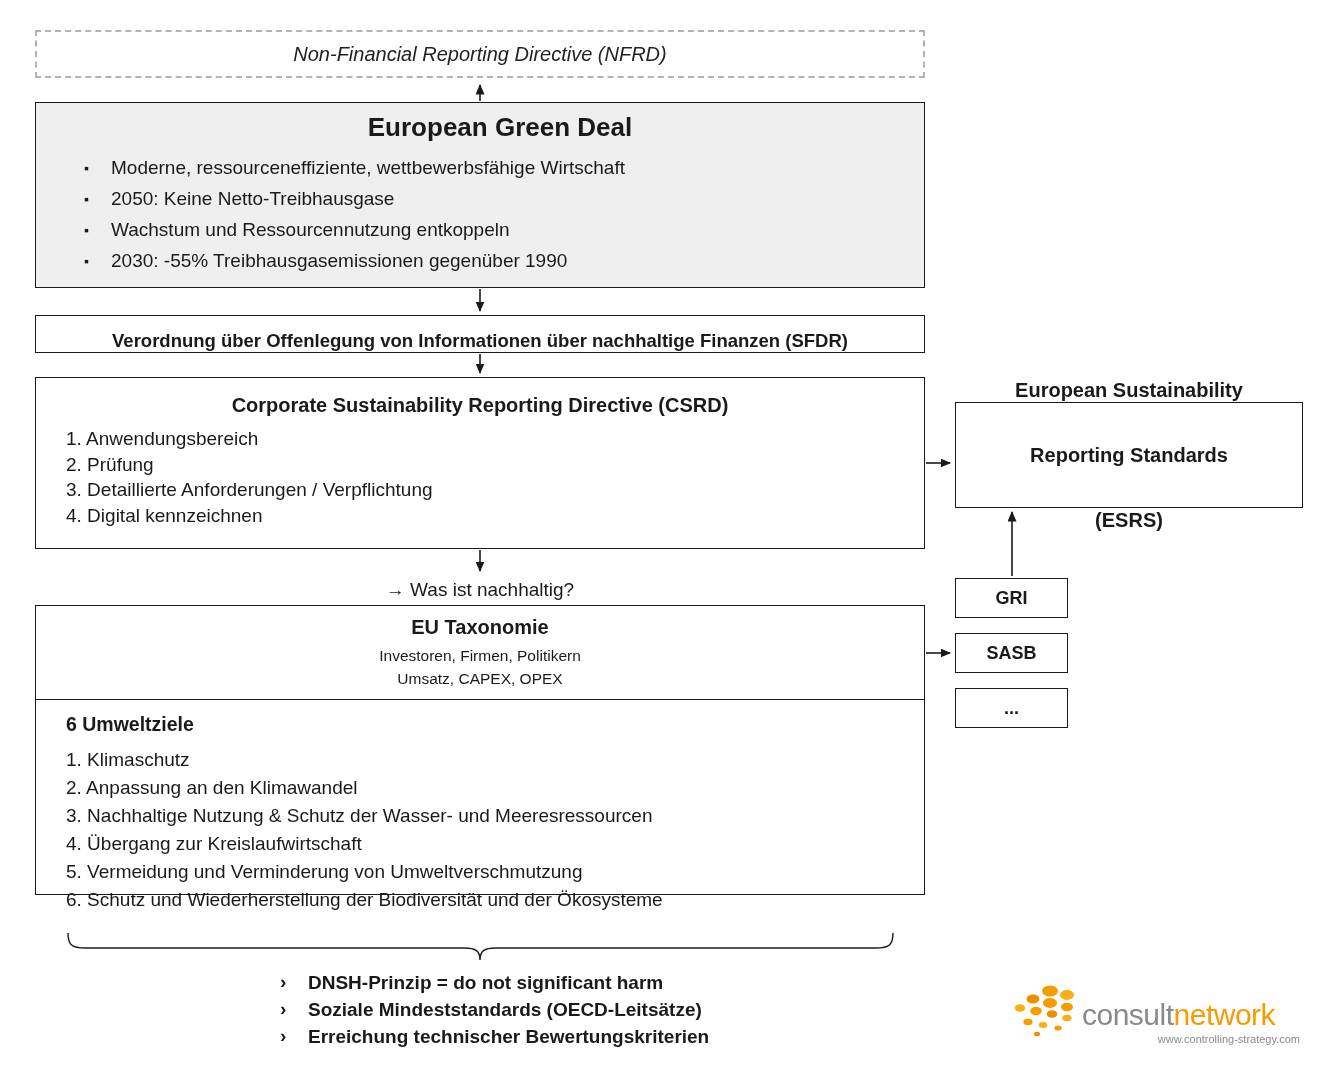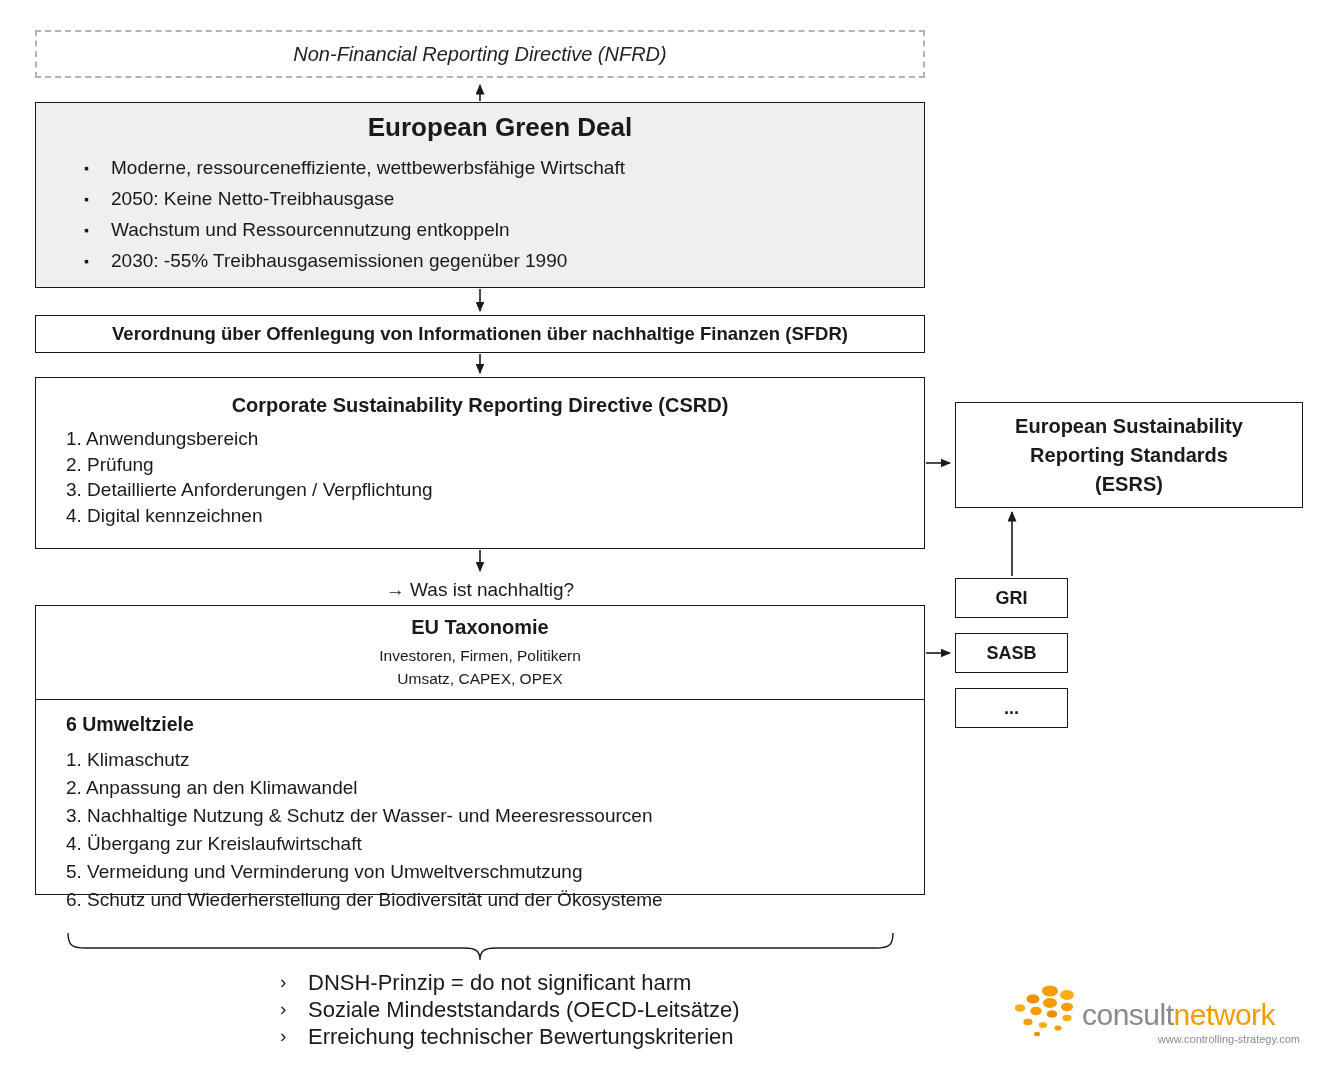--- a/index.html
+++ b/index.html
@@ -28,35 +28,35 @@
   
   #green-deal { left: 35px; top: 102px; width: 890px; height: 186px; background: #efefef; }
   .gd-title { text-align: center; font-weight: bold; font-size: 26px; margin-top: 9px; padding-left: 40px; }
   .gd-list { list-style: none; margin: 14px 0 0 48px; font-size: 19px; }
   .gd-list li { position: relative; padding-left: 27px; line-height: 21px; margin-bottom: 10px; }
   .gd-list li::before { content: "▪"; position: absolute; left: 0; top: 1px; font-size: 14px; }
 
   
   #sfdr {
     left: 35px; top: 315px; width: 890px; height: 38px;
-    display: flex; align-items: center; justify-content: center;
+    display: flex; align-items: flex-end; justify-content: center;
     font-weight: bold; font-size: 18.5px;
   }
 
   
   #csrd { left: 35px; top: 377px; width: 890px; height: 172px; }
   .csrd-title { text-align: center; font-weight: bold; font-size: 20px; margin-top: 16px; }
   .csrd-list { list-style: none; margin: 12px 0 0 30px; font-size: 19px; }
   .csrd-list li { line-height: 19px; margin-bottom: 6.5px; }
 
   
   #esrs {
     left: 955px; top: 402px; width: 348px; height: 106px;
     display: flex; flex-direction: column; align-items: center; justify-content: center;
-    font-weight: bold; font-size: 20px; line-height: 29px; text-align: right;
+    font-weight: bold; font-size: 20px; line-height: 29px; text-align: right; gap: 36px;
   }
 
   
   #question {
     position: absolute; left: 35px; top: 579px; width: 890px;
     text-align: center; font-size: 19px;
   }
 
   
   #taxonomy { left: 35px; top: 605px; width: 890px; height: 290px; }
@@ -73,21 +73,21 @@
     left: 955px; width: 113px; height: 40px;
     display: flex; align-items: center; justify-content: center;
     font-weight: bold; font-size: 18px;
   }
   #std-gri  { top: 578px; }
   #std-sasb { top: 633px; }
   #std-more { top: 688px; }
 
   
   #principles { position: absolute; left: 278px; top: 973px; }
-  #principles ul { list-style: none; font-size: 22px; }
+  #principles ul { list-style: none; font-size: 19px; font-weight: bold; }
   #principles li { position: relative; padding-left: 30px; line-height: 19px; margin-bottom: 8px; }
   #principles li::before { content: "›"; position: absolute; left: 2px; top: -1px; font-size: 19px; }
 
   
   #overlay {
     position: absolute; left: 0; top: 0; width: 1340px; height: 1080px;
     pointer-events: none;
   }
 
   

